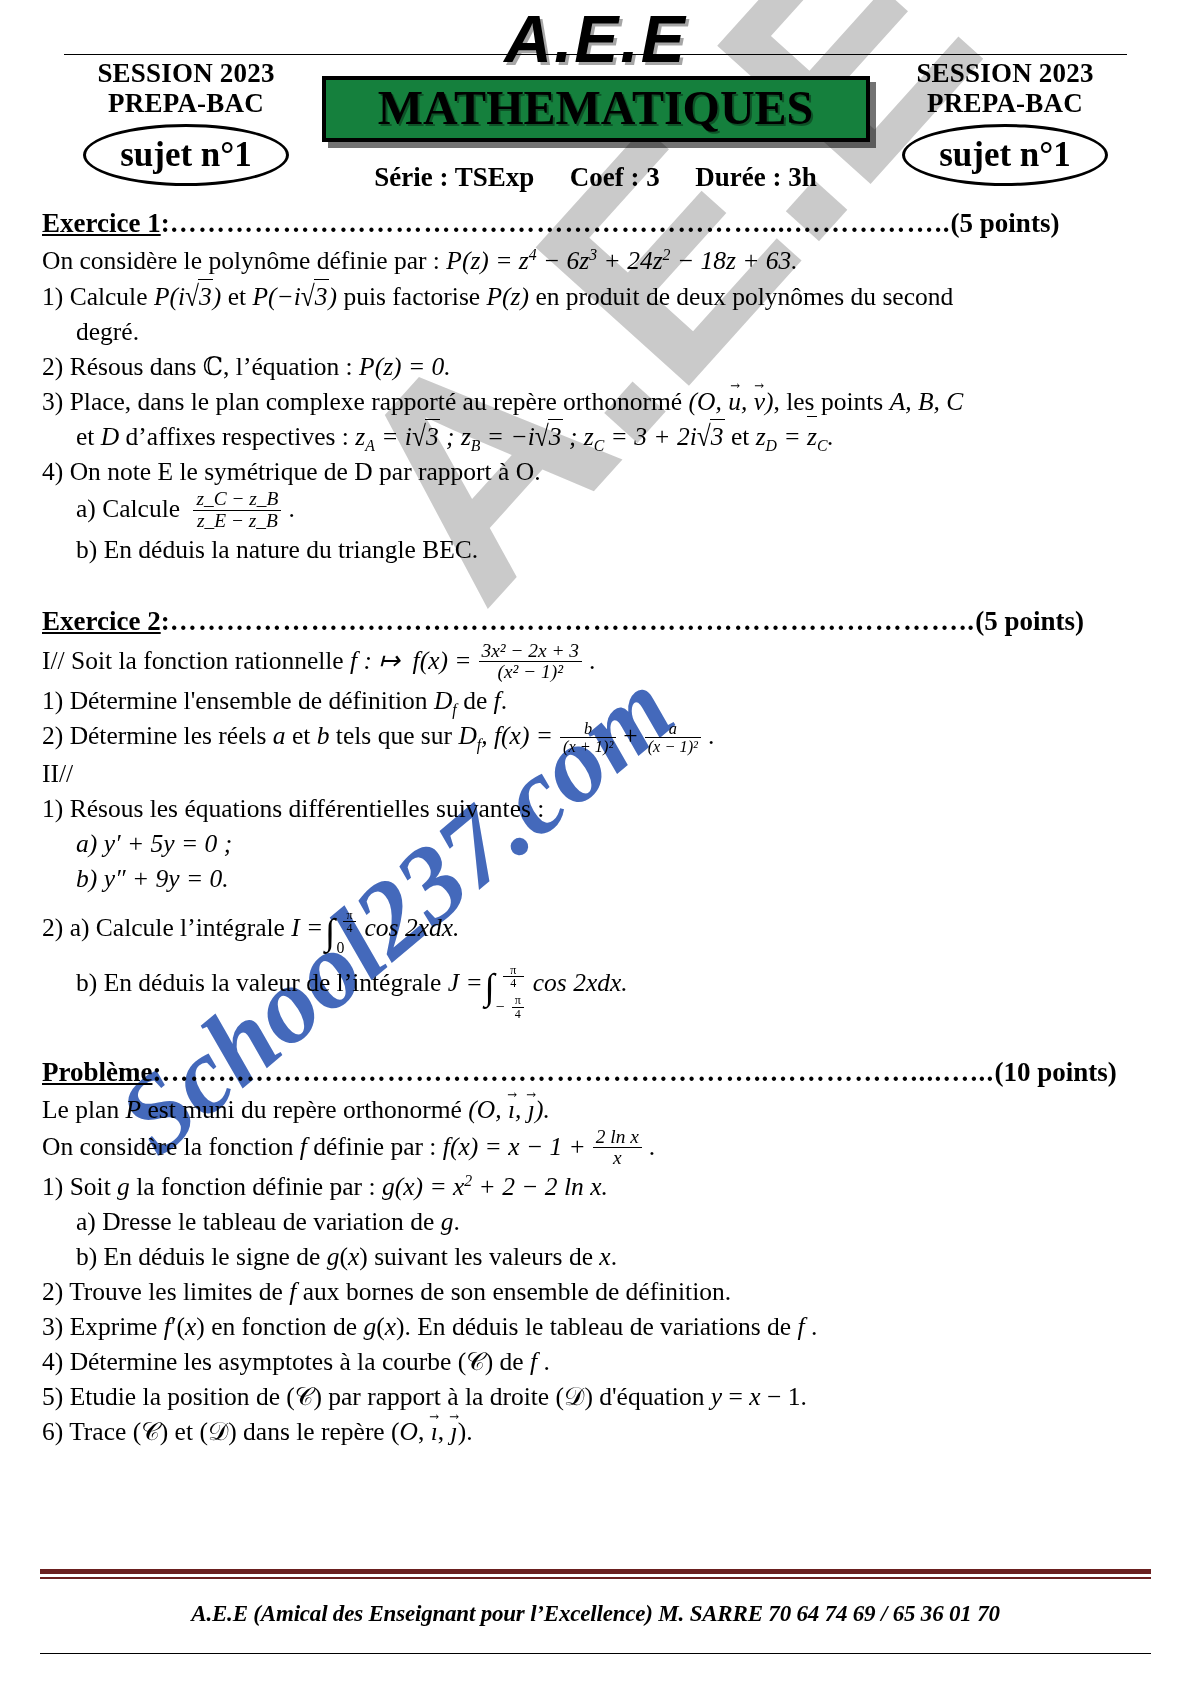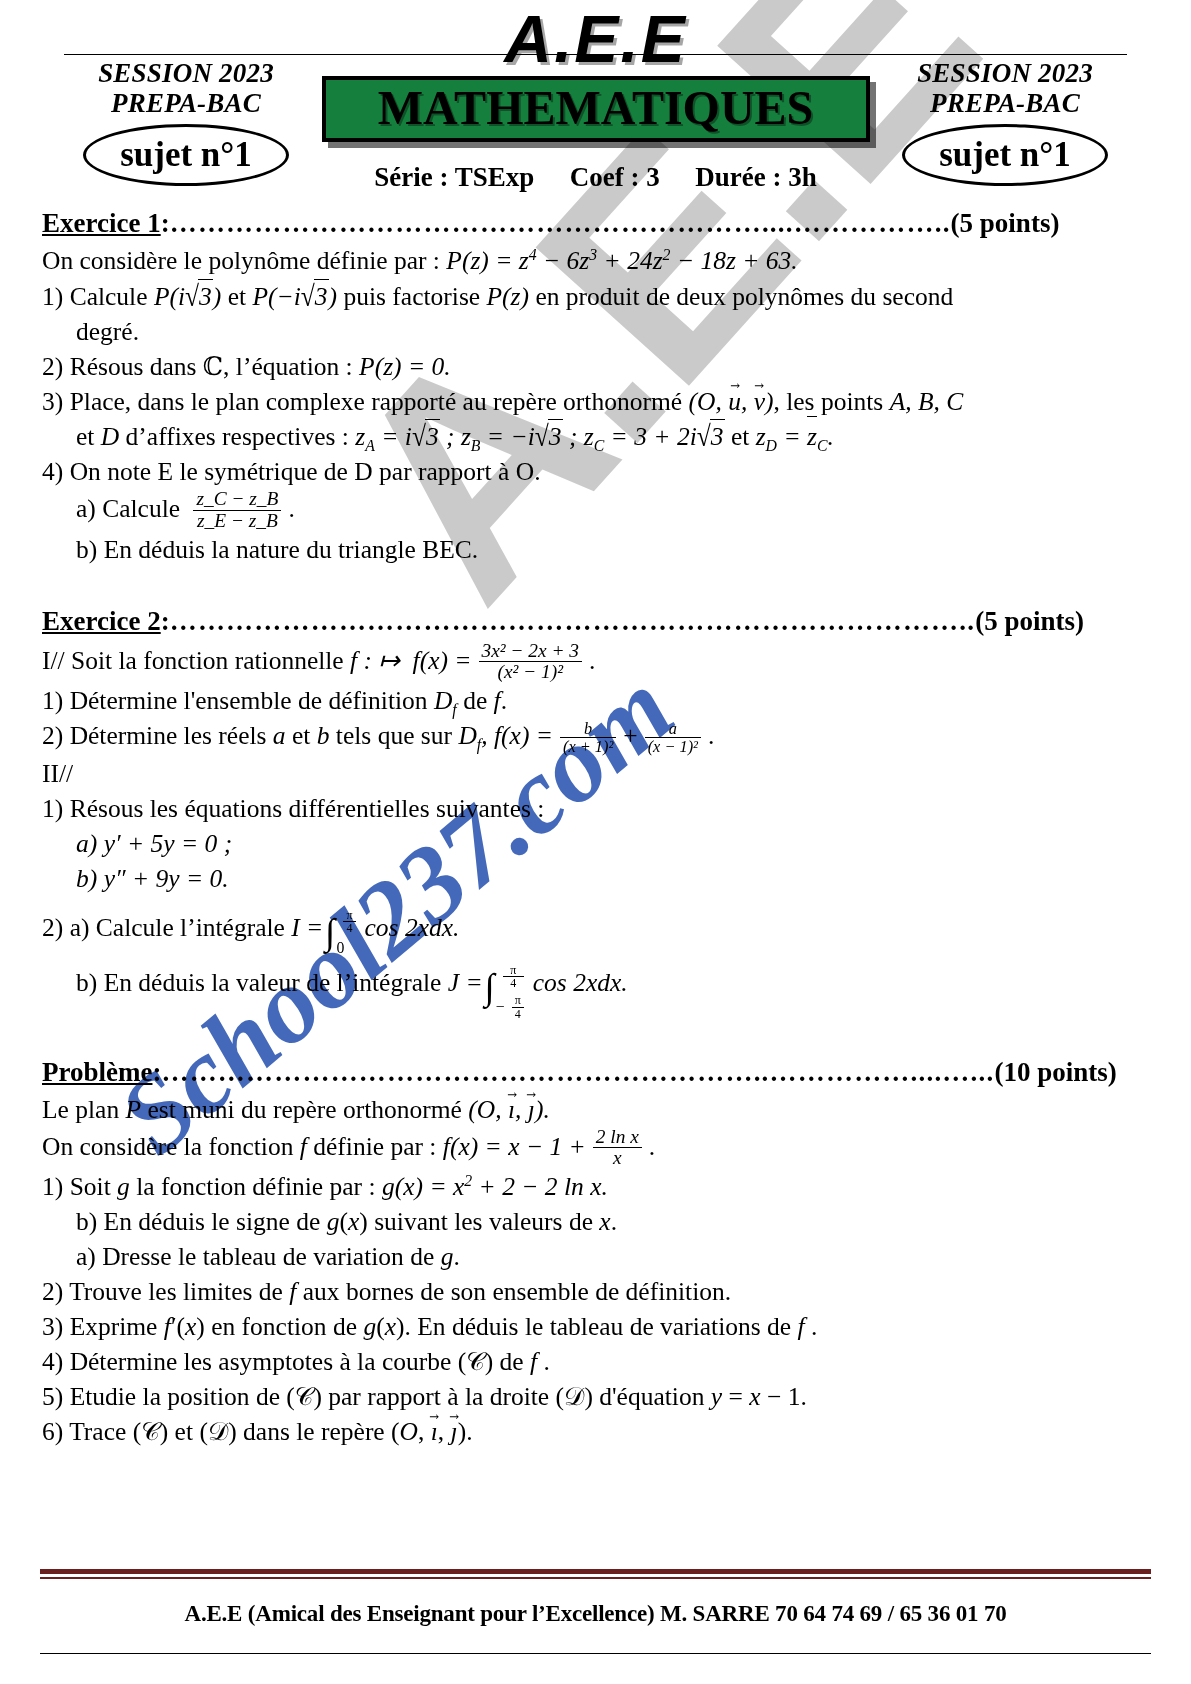--- a/index.html
+++ b/index.html
@@ -83,21 +83,20 @@
     font-family: "Liberation Serif", serif;
     font-weight: 700;
   }
   .side-left  { left: 6px; }
   .side-right { right: 6px; }
   .side-line {
     font-size: 27px;
     letter-spacing: .2px;
     line-height: 1.12;
     white-space: nowrap;
-    font-style: italic;
   }
   .oval {
     margin: 6px auto 0;
     width: 200px;
     height: 56px;
     border: 3px solid #000;
     border-radius: 50%;
     display: flex;
     align-items: center;
     justify-content: center;
@@ -257,20 +256,21 @@
     height: 3px;
     margin-bottom: 22px;
   }
   .foot-text {
     text-align: center;
     font-family: "Liberation Serif", serif;
     font-weight: 700;
     font-size: 23px;
     letter-spacing: -.2px;
     white-space: nowrap;
+    font-style: italic;
   }
   .foot-rule-bottom {
     margin-top: 26px;
     border-top: 1.5px solid #000;
   }
 </style>
 </head>
 <body>
 
 <div class="page">
@@ -447,22 +447,22 @@
       <span>On considère la fonction </span><span class="mi">f</span><span> définie par : </span><span class="mi"><i>f</i>(<i>x</i>) = <i>x</i> − 1 +</span><span class="frac mi">
           <span class="num">2 ln x</span>
           <span class="den">x</span>
         </span><span>.</span>
     </div>
 
     <div class="line">
       <span>1)</span>
       <span>Soit </span><span class="mi">g</span><span> la fonction définie par : </span><span class="mi"><i>g</i>(<i>x</i>) = <i>x</i><sup>2</sup> + 2 − 2 ln <i>x</i>.</span>
     </div>
+    <div class="line ind1 mi"><span class="up">a) Dresse le tableau de variation de </span><i>g</i><span class="up">.</span></div>
     <div class="line ind1 mi"><span class="up">b) En déduis le signe de </span><i>g</i><span class="up">(</span><i>x</i><span class="up">) suivant les valeurs de </span><i>x</i><span class="up">.</span></div>
-    <div class="line ind1 mi"><span class="up">a) Dresse le tableau de variation de </span><i>g</i><span class="up">.</span></div>
 
     <div class="line">
       <span>2)</span>
       <span>Trouve les limites de <i>f</i> aux bornes de son ensemble de définition.</span>
     </div>
 
     <div class="line">
       <span>3)</span>
       <span>Exprime <i>f</i>′(<i>x</i>) en fonction de <i>g</i>(<i>x</i>). En déduis le tableau de variations de <i>f</i> .</span>
     </div>

